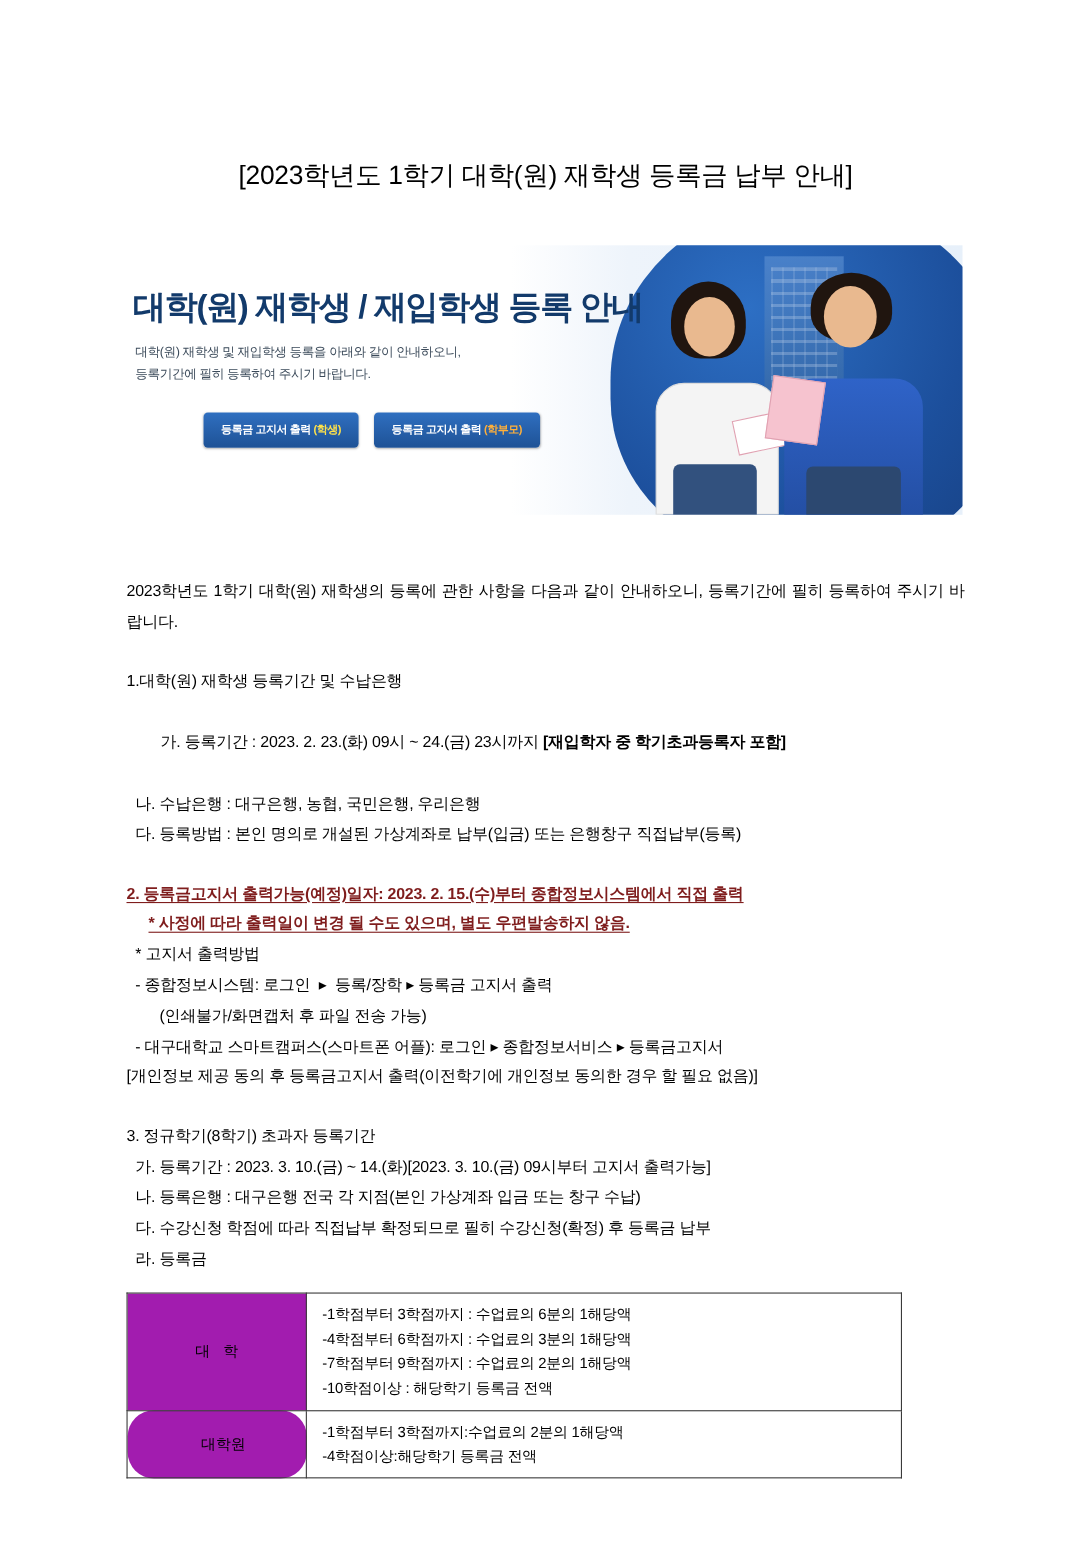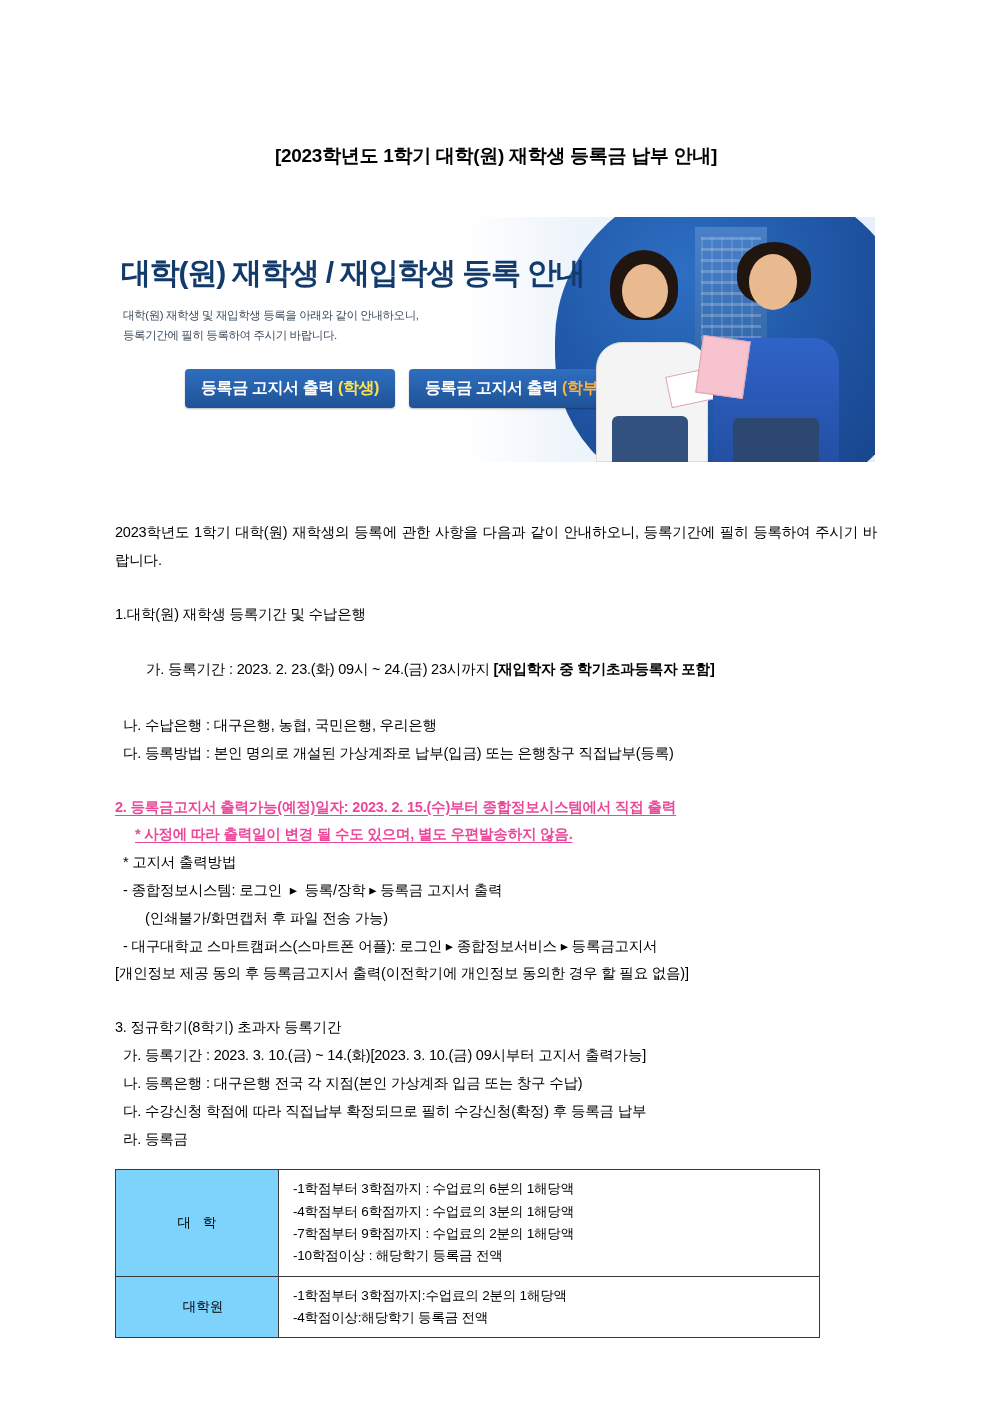--- a/index.html
+++ b/index.html
@@ -15,22 +15,22 @@
     position: relative;
     overflow: hidden;
   }
   .page {
     padding: 0 115px;
     box-sizing: border-box;
     width: 992px;
   }
   .doc-title {
     text-align: center;
-    font-size: 19px;
-    font-weight: 700;
+    font-size: 24px;
+    font-weight: 400;
     letter-spacing: -0.3px;
     margin-top: 143px;
     margin-bottom: 0;
   }
 
   
   .banner-wrap {
     margin-top: 48px;
     display: flex;
   }
@@ -89,21 +89,21 @@
   .banner-btns {
     position: absolute;
     left: 70px;
     top: 152px;
     display: flex;
     gap: 14px;
   }
   .bbtn {
     background: linear-gradient(180deg, #2f6fc0 0%, #1e5296 100%);
     color: #ffffff;
-    font-size: 16px;
+    font-size: 10px;
     font-weight: 700;
     padding: 9px 16px;
     border-radius: 4px;
     letter-spacing: -0.4px;
     white-space: nowrap;
     box-shadow: 0 1px 2px rgba(0,0,0,.28);
   }
   .bbtn .hl { color: #ffe24a; }
   .bbtn .hl.orange { color: #ffb03a; }
 
@@ -154,21 +154,21 @@
     font-size: 14.5px;
     line-height: 1.92;
     letter-spacing: -0.2px;
   }
   .sec .ln { white-space: pre-wrap; }
   .indent1 { padding-left: 8px; }
   .indent2 { padding-left: 20px; }
   .indent3 { padding-left: 30px; }
   .bold { font-weight: 700; }
   .red-underline {
-    color: #ec4899;
+    color: #7f1d1d;
     font-weight: 700;
     text-decoration: underline;
     text-underline-offset: 3px;
   }
 
   
   table.fee {
     margin-top: 16px;
     border-collapse: collapse;
     width: 705px;
@@ -177,26 +177,26 @@
   table.fee td {
     border: 1px solid #3a3a3a;
     padding: 8px 10px;
     font-size: 13.5px;
     line-height: 1.65;
     letter-spacing: -0.2px;
     vertical-align: middle;
   }
   table.fee td.lab {
     width: 138px;
-    background: #7dd3fc;
+    background: #a21caf;
     text-align: center;
     letter-spacing: 4px;
     padding-left: 14px;
   }
-  table.fee td.lab.nospace { letter-spacing: 0; padding-left: 22px; }
+  table.fee td.lab.nospace { letter-spacing: 0; padding-left: 22px; border-radius: 24px; }
   table.fee td.val { padding-left: 14px; white-space: pre-line; }
 </style>
 </head>
 <body>
 
 <div class="page">
 
   <h1 class="doc-title">[2023학년도 1학기 대학(원) 재학생 등록금 납부 안내]</h1>
 
   <div class="banner-wrap">

